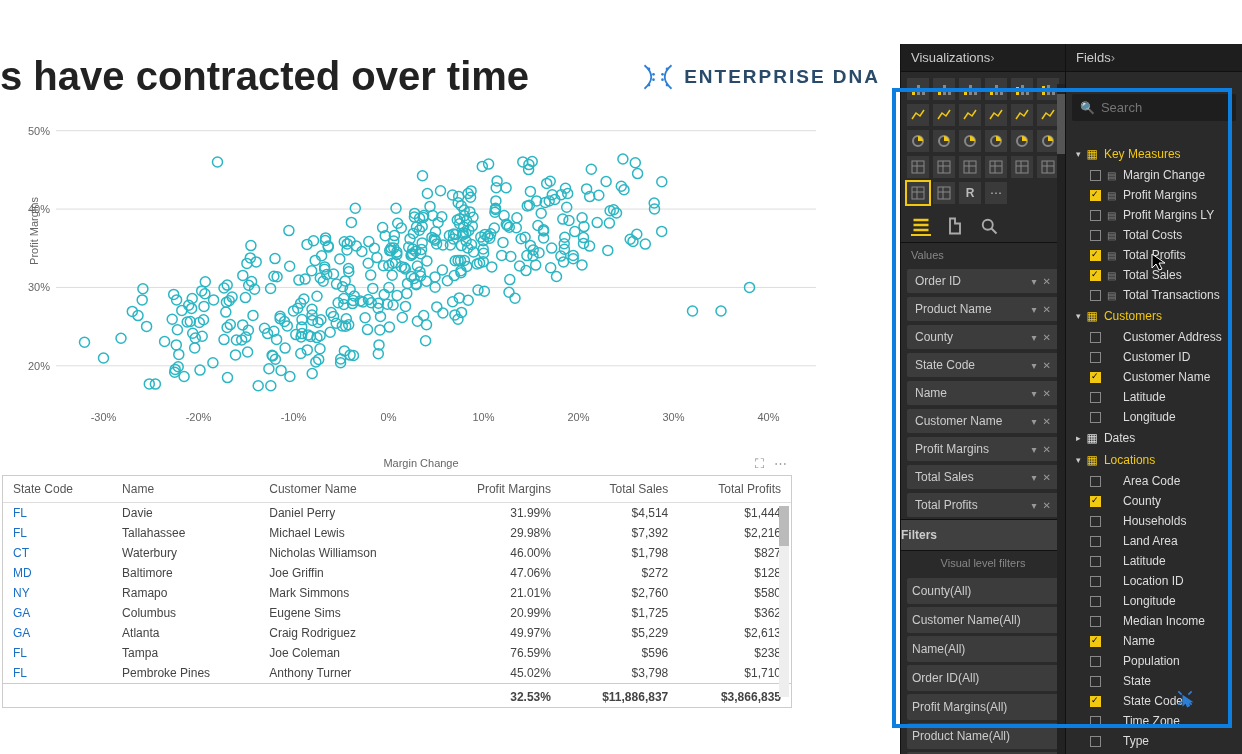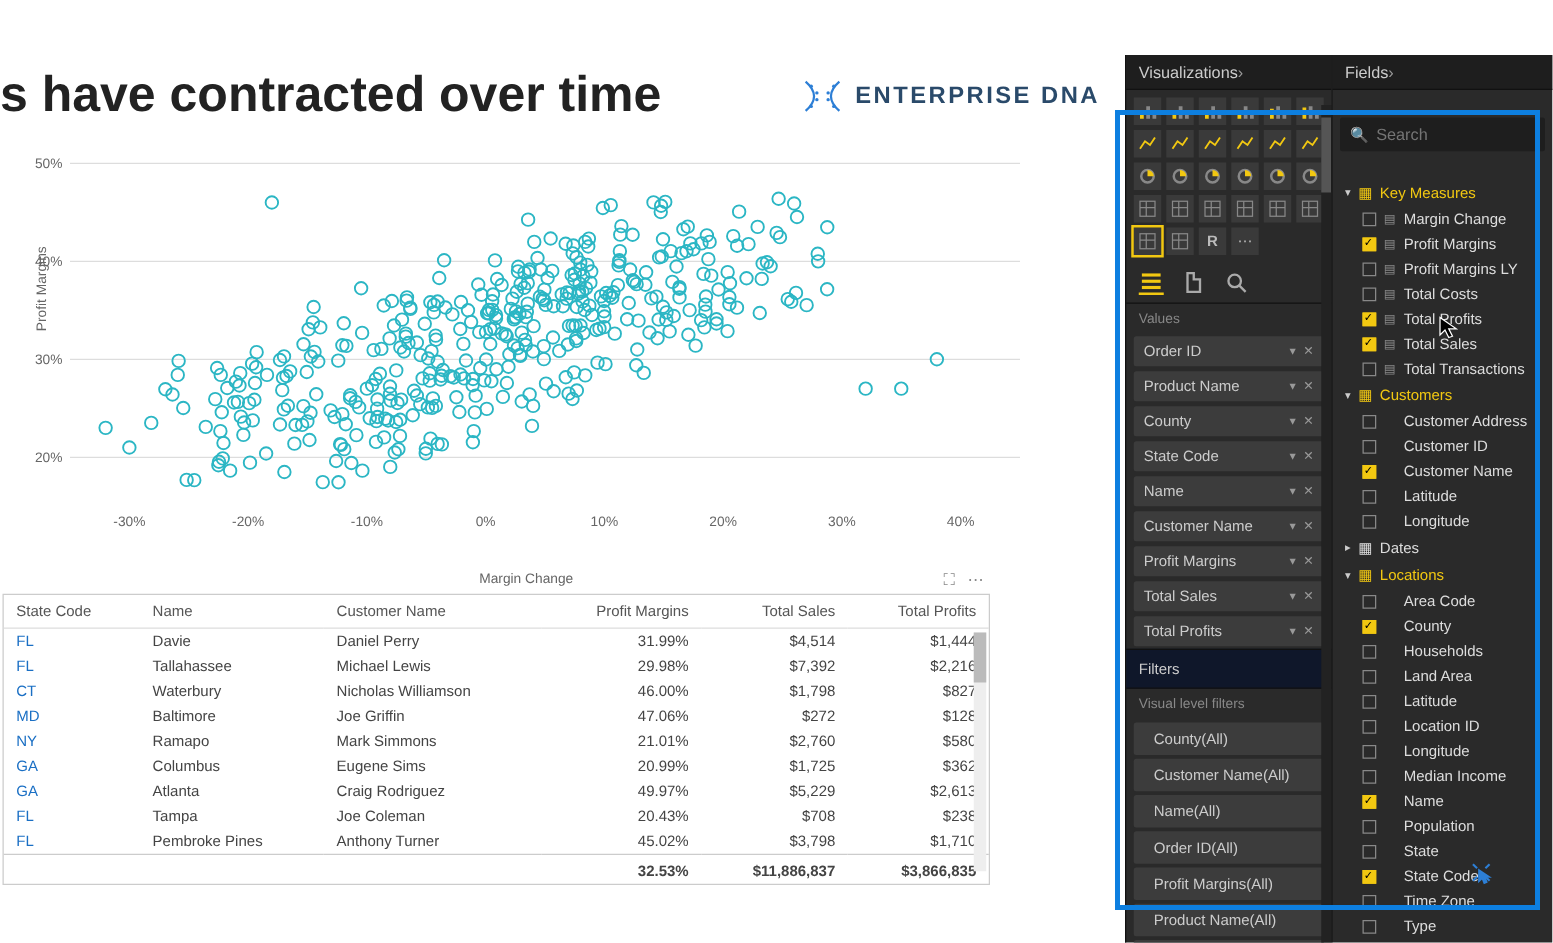--- a/index.html
+++ b/index.html
@@ -45,23 +45,23 @@
 
 .section-tabs { display: flex; gap: 14px; padding: 6px 10px; border-bottom: 1px solid #111; }
 .section-tabs .tab { width: 20px; height: 20px; display:flex; align-items:center; justify-content:center; color:#aaa; cursor:pointer; }
 .section-tabs .tab.active { border-bottom: 2px solid #f2c811; }
 
 .section-label { padding: 6px 10px; color: #888; font-size: 11px; }
 .well-list { display: flex; flex-direction: column; }
 .well { background: #3c3c3c; margin: 2px 6px; padding: 5px 8px; display: flex; justify-content: space-between; align-items: center; border-radius: 2px; font-size: 12px; cursor: pointer; }
 .well .ctrls { color: #999; font-size: 10px; display:flex; gap:6px; }
 
-.filters-header { background: #0f172a; padding: 8px 10px; font-weight: 400; border-top: 1px solid #111; border-bottom: 1px solid #111; }
-.filter-sub { padding: 6px 10px; color: #888; font-size: 11px; }
-.filter-item { background: #3c3c3c; margin: 3px 6px; padding: 6px 16px; font-size: 12px; border-radius: 2px; cursor:pointer; }
+.filters-header { background: #404040; padding: 8px 0; font-weight: 700; border-top: 1px solid #111; border-bottom: 1px solid #111; }
+.filter-sub { padding: 6px 10px; color: #888; font-size: 11px; text-align: center; }
+.filter-item { background: #3c3c3c; margin: 3px 6px; padding: 6px 5px; font-size: 12px; border-radius: 2px; cursor:pointer; }
 
 .search-box { background: #1e1e1e; margin: 6px; padding: 6px 8px; display: flex; align-items: center; gap: 6px; color: #888; border-radius: 2px; }
 .search-box input { background: transparent; border: none; color: #ccc; outline: none; width: 100%; font-size: 13px; }
 
 .tree { padding: 0 4px; overflow-y: auto; flex: 1; scrollbar-width: none; }
 .tree-group { padding: 4px 6px; display: flex; align-items: center; gap: 6px; color: #f2c811; cursor: pointer; font-size: 12px; }
 .tree-group.plain { color: #ddd; }
 .tree-field { padding: 3px 6px 3px 20px; display: flex; align-items: center; gap: 6px; cursor: pointer; color: #ddd; font-size: 12px; }
 .tree-field .cb { width: 11px; height: 11px; border: 1px solid #888; display: inline-block; flex-shrink: 0; }
 .tree-field .cb.checked { background: #f2c811; border-color: #f2c811; position: relative; }
@@ -621,22 +621,22 @@
               <td>Atlanta</td>
               <td>Craig Rodriguez</td>
               <td class="num">49.97%</td>
               <td class="num">$5,229</td>
               <td class="num">$2,613</td>
             </tr>
             <tr>
               <td class="st">FL</td>
               <td>Tampa</td>
               <td>Joe Coleman</td>
-              <td class="num">20.43%</td>
-              <td class="num">$708</td>
+              <td class="num">76.59%</td>
+              <td class="num">$596</td>
               <td class="num">$238</td>
             </tr>
             <tr>
               <td class="st">FL</td>
               <td>Pembroke Pines</td>
               <td>Anthony Turner</td>
               <td class="num">45.02%</td>
               <td class="num">$3,798</td>
               <td class="num">$1,710</td>
             </tr>

